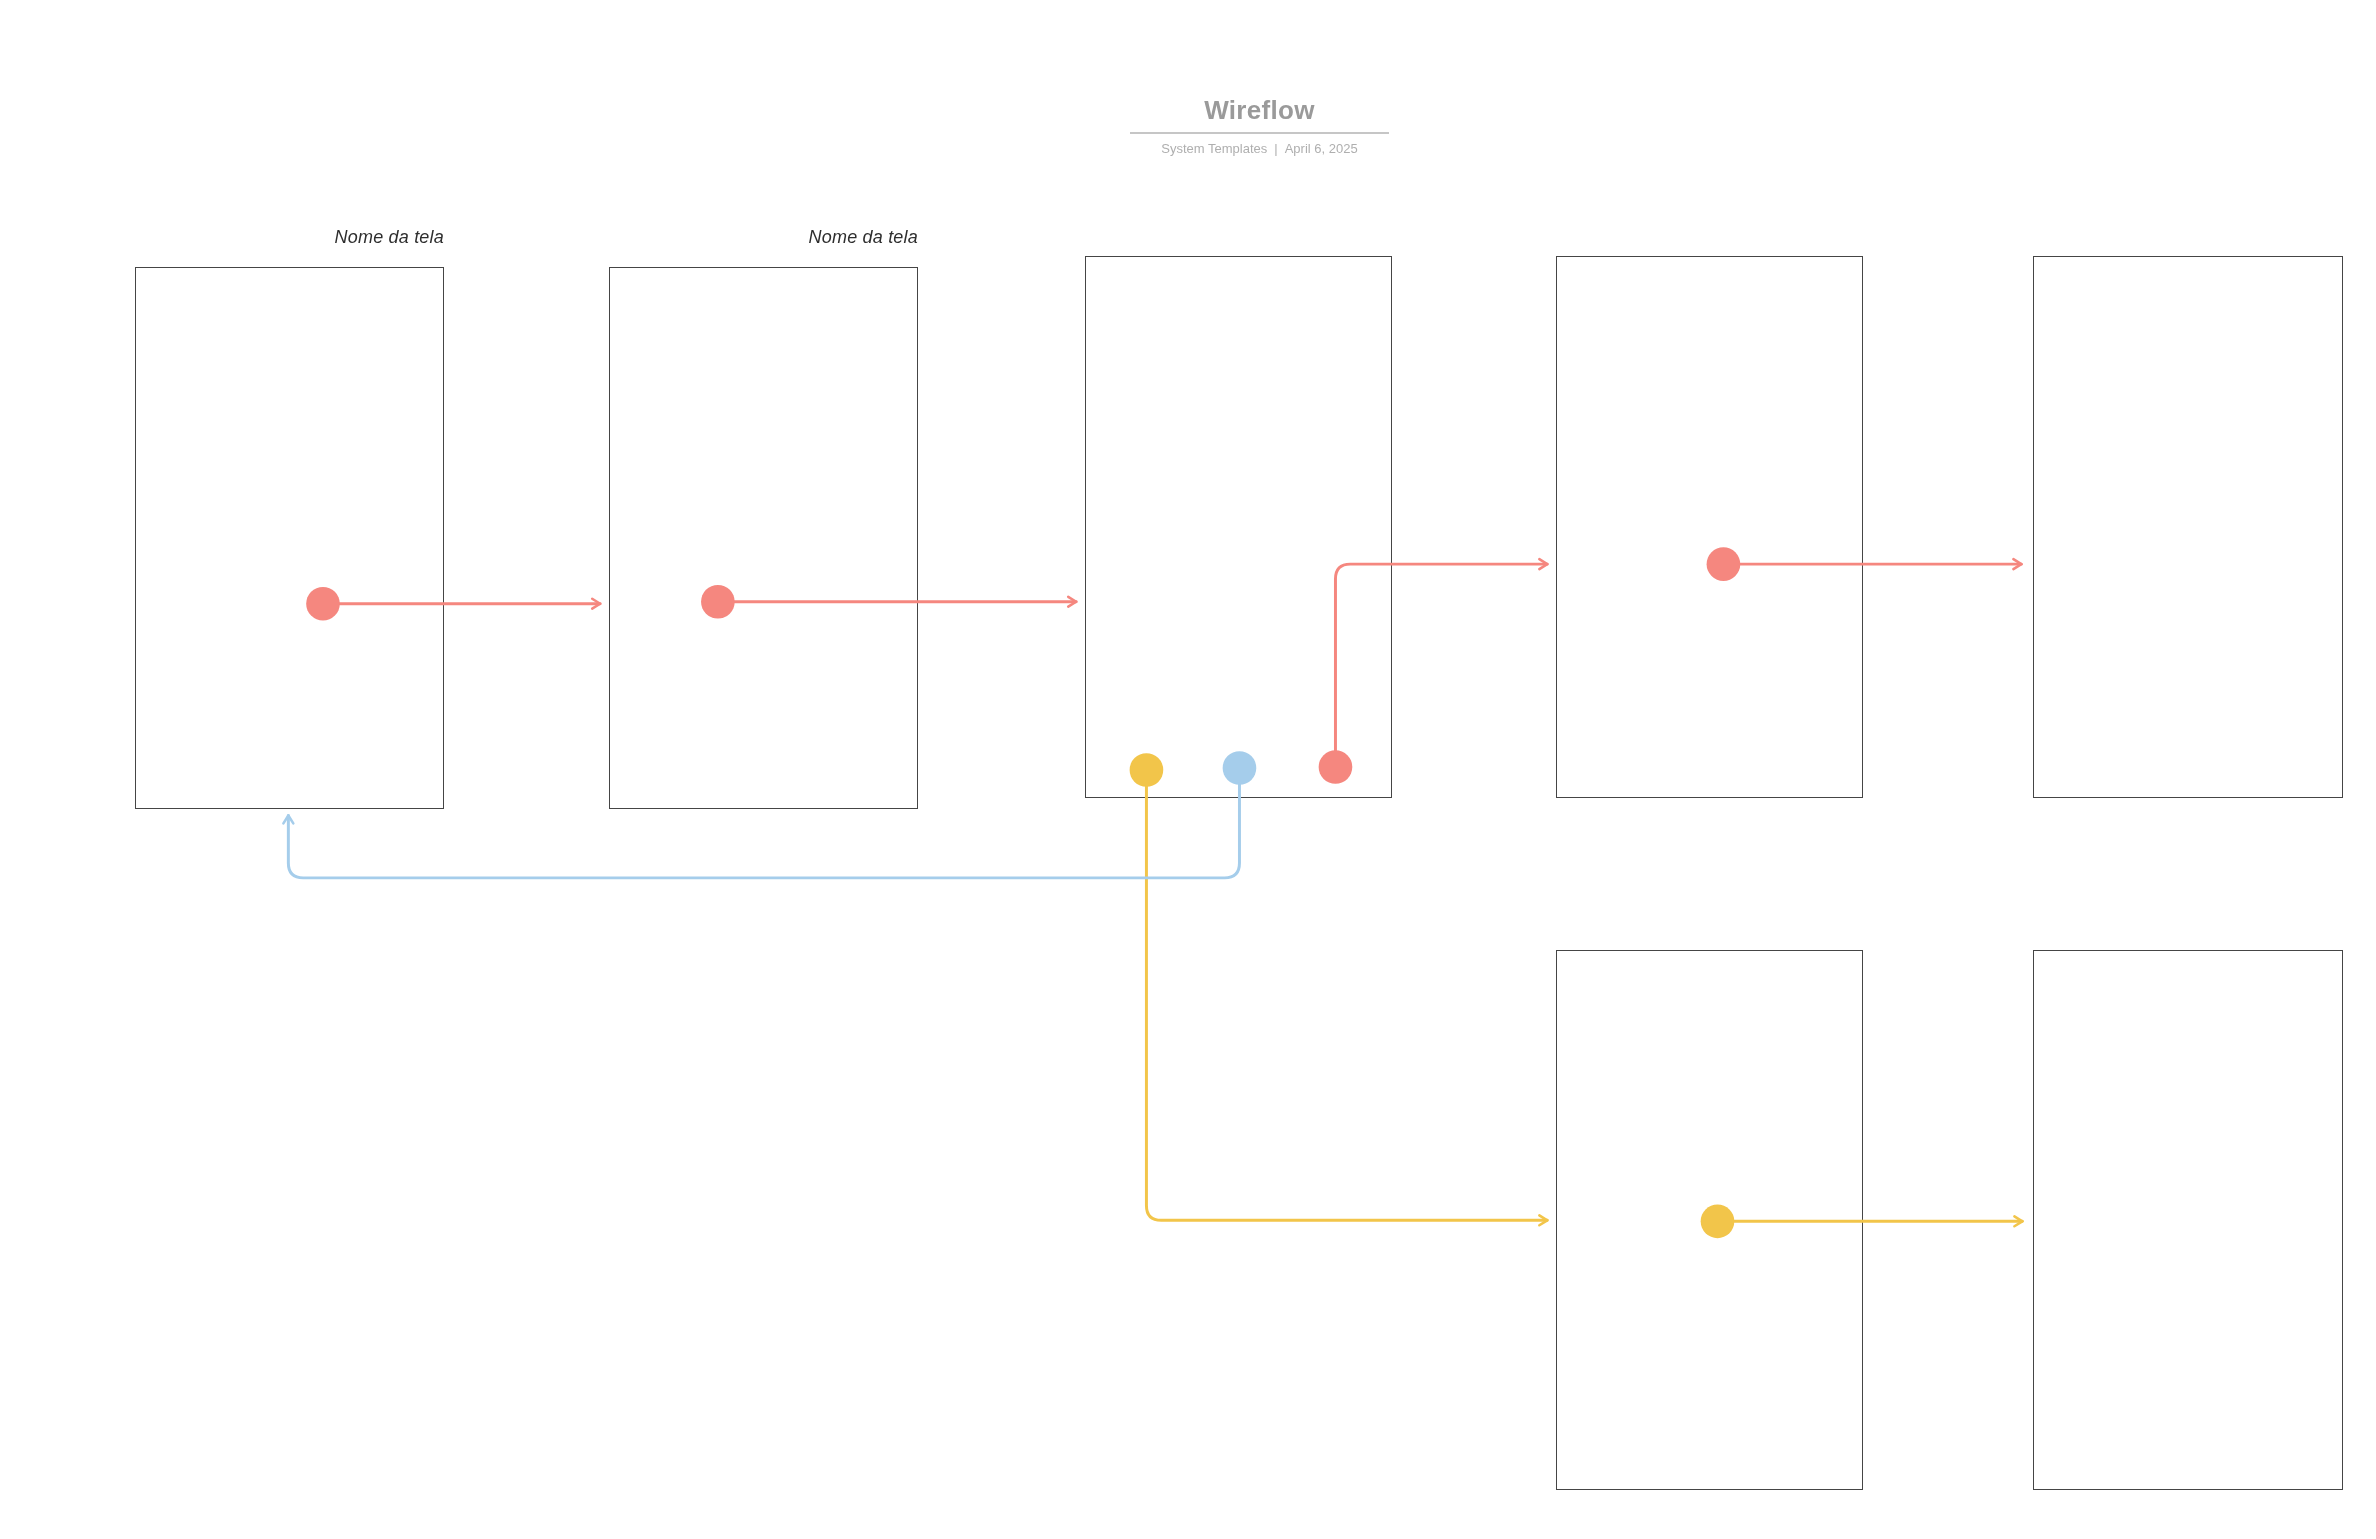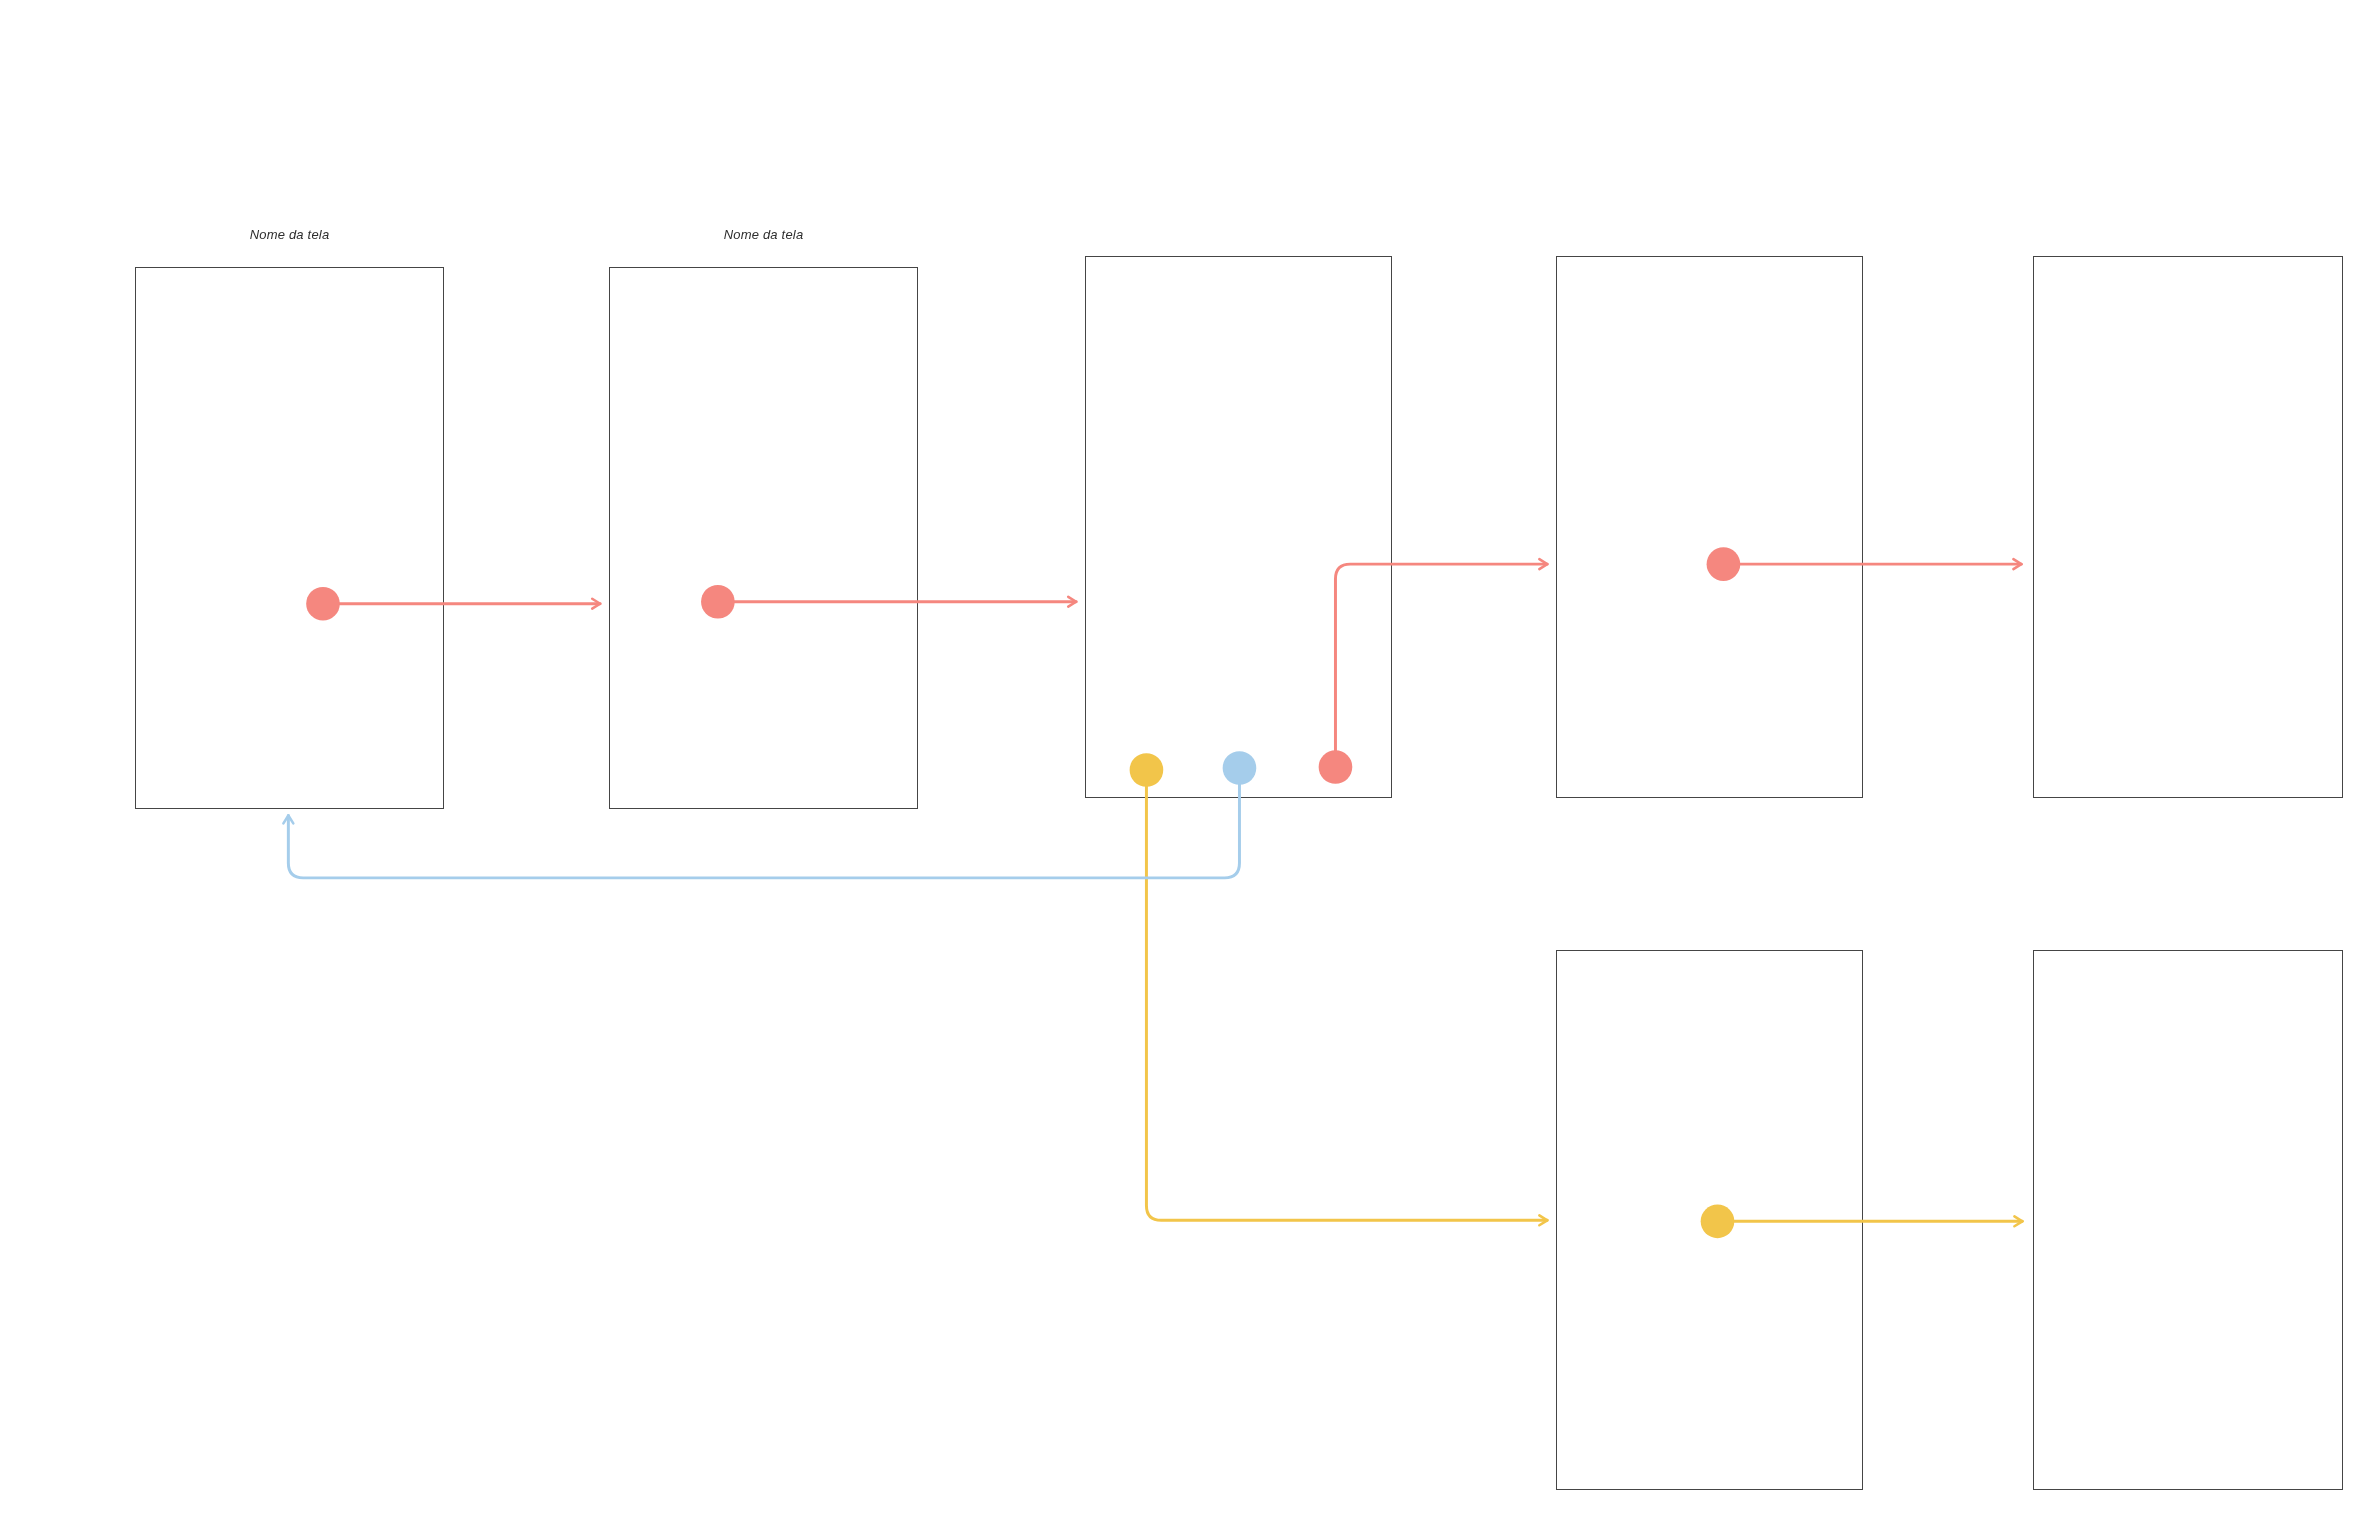--- a/index.html
+++ b/index.html
@@ -36,23 +36,23 @@
   .f1 { left: 135px;  top: 267px; width: 309px; height: 542px; }
   .f2 { left: 609px;  top: 267px; width: 309px; height: 542px; }
   .f3 { left: 1085px; top: 256px; width: 307px; height: 542px; }
   .f4 { left: 1556px; top: 256px; width: 307px; height: 542px; }
   .f5 { left: 2033px; top: 256px; width: 310px; height: 542px; }
   .f6 { left: 1556px; top: 950px; width: 307px; height: 540px; }
   .f7 { left: 2033px; top: 950px; width: 310px; height: 540px; }
 
   .frame-label {
     position: absolute;
-    text-align: center;
+    text-align: right;
     font-style: italic;
-    font-size: 13px;
+    font-size: 18px;
     color: var(--c-label);
     letter-spacing: 0.2px;
   }
   .label-1 { left: 135px; top: 227px; width: 309px; }
   .label-2 { left: 609px; top: 227px; width: 309px; }
 
   
   .overlay { position: absolute; left: 0; top: 0; pointer-events: none; }
   .connector { fill: none; stroke-width: 3; stroke-linecap: round; }
   .stroke-salmon { stroke: var(--c-salmon); }
@@ -60,20 +60,25 @@
   .stroke-blue   { stroke: var(--c-blue); }
   .fill-salmon { fill: var(--c-salmon); }
   .fill-yellow { fill: var(--c-yellow); }
   .fill-blue   { fill: var(--c-blue); }
 </style>
 </head>
 <body>
 
 <div class="canvas">
 
+  <header class="doc-header">
+    <h1>Wireflow</h1>
+    <div class="title-rule"></div>
+    <p class="subtitle"><span>System Templates</span><span class="sep">|</span><span>April 6, 2025</span></p>
+  </header>
 
   <div class="frame-label label-1">Nome da tela</div>
   <div class="frame-label label-2">Nome da tela</div>
 
   <div class="frame f1"></div>
   <div class="frame f2"></div>
   <div class="frame f3"></div>
   <div class="frame f4"></div>
   <div class="frame f5"></div>
   <div class="frame f6"></div>

